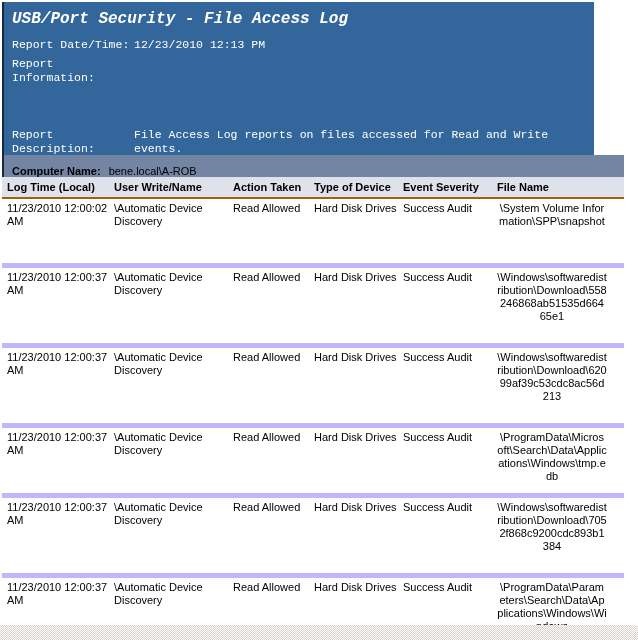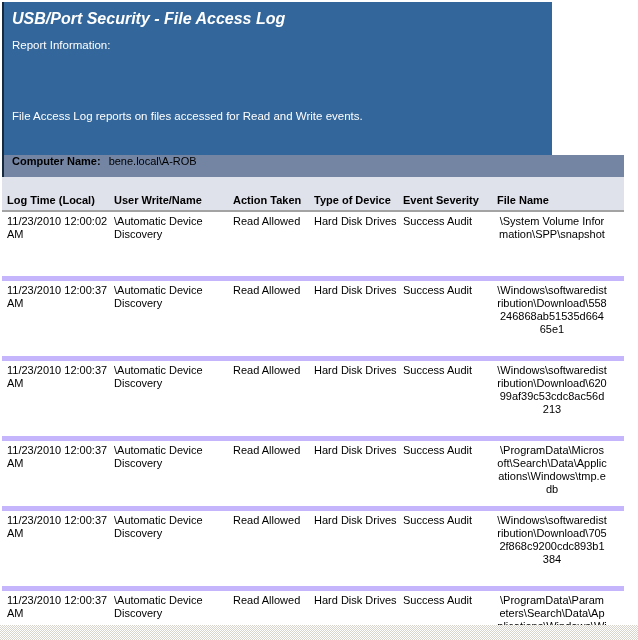--- a/index.html
+++ b/index.html
@@ -5,62 +5,63 @@
   html,body{margin:0;padding:0;background:#ffffff;}
   body{font-family:"Liberation Sans","DejaVu Sans",sans-serif;width:638px;height:640px;overflow:hidden;}
   .viewport{position:relative;width:638px;height:640px;background:#ffffff;overflow:hidden;}
   .page{position:absolute;left:0;top:0;width:624px;height:625px;overflow:hidden;background:#ffffff;}
 
   
   .report-header{
     box-sizing:border-box;
     margin-top:2px;
     margin-left:2px;
-    width:550px;height:153px;
+    width:592px;height:153px;
     background:#33669A;
     border-left:2px solid #17293d;
     color:#ffffff;
     padding:8px 10px 0 8px;
+    font-family:Liberation Mono, monospace;
   }
   .report-title{
     font-size:16px;font-weight:bold;font-style:italic;
     letter-spacing:0px;
     margin-bottom:10px;
   }
   .meta-row{display:flex;font-size:11.5px;line-height:14px;margin-bottom:5px;}
   .meta-label{flex:0 0 122px;white-space:pre-wrap;}
   .meta-value{white-space:pre-wrap;}
   .description-row{margin-top:29px;}
 
   
   .computer-bar{
     box-sizing:border-box;
     margin-left:2px;
     width:622px;height:22px;
     background:#7485A4;
     border-left:2px solid #17293d;
     color:#000000;
     font-size:11px;
-    display:flex;align-items:flex-start;
+    display:flex;align-items:flex-end;
     padding-left:8px;
   }
   .computer-label{font-weight:bold;margin-right:8px;}
 
   
   .log-table{
     margin-left:2px;
     border-collapse:collapse;table-layout:fixed;
     width:622px;
     font-size:11px;line-height:13px;color:#000000;
   }
   .log-table th{
     background:#DFE1EB;
     text-align:left;font-weight:bold;
-    padding:17px 4px 3px 0;
-    border-bottom:2px solid #a3a3a3;
+    padding:4px 4px 3px 0;
+    border-bottom:2px solid #a16207;
     white-space:nowrap;overflow:hidden;margin-left:45px;
   }
   .log-table td{
     vertical-align:top;
     padding:3px 4px 0 0;
     border-bottom:5px solid #c4b5fd;
   }
   .log-table tr.last-row td{border-bottom:none;}
   .log-table th.c1,.log-table td.c1{padding-left:5px;}
   .log-table td.c6{word-break:break-all;padding-right:17px;text-align:center;}
@@ -76,28 +77,33 @@
 </style>
 </head>
 <body>
 
 <div class="viewport">
   <div class="page">
 
     <div class="report-header">
       <div class="report-title">USB/Port Security - File Access Log</div>
 
+      <div class="meta-row">
+        <span class="meta-label">Report Date/Time:</span>
+        <span class="meta-value">12/23/2010 12:13 PM</span>
+      </div>
 
       <div class="meta-row">
         <span class="meta-label">Report Information:</span>
         <span class="meta-value"><br>
         </span>
       </div>
 
       <div class="meta-row description-row">
+        <span class="meta-label">Report Description:</span>
         <span class="meta-value">File Access Log reports on files accessed for Read and Write events.</span>
       </div>
     </div>
 
     <div class="computer-bar">
       <span class="computer-label">Computer Name:</span>
       <span class="computer-value">bene.local\A-ROB</span>
     </div>
 
     <table class="log-table">

